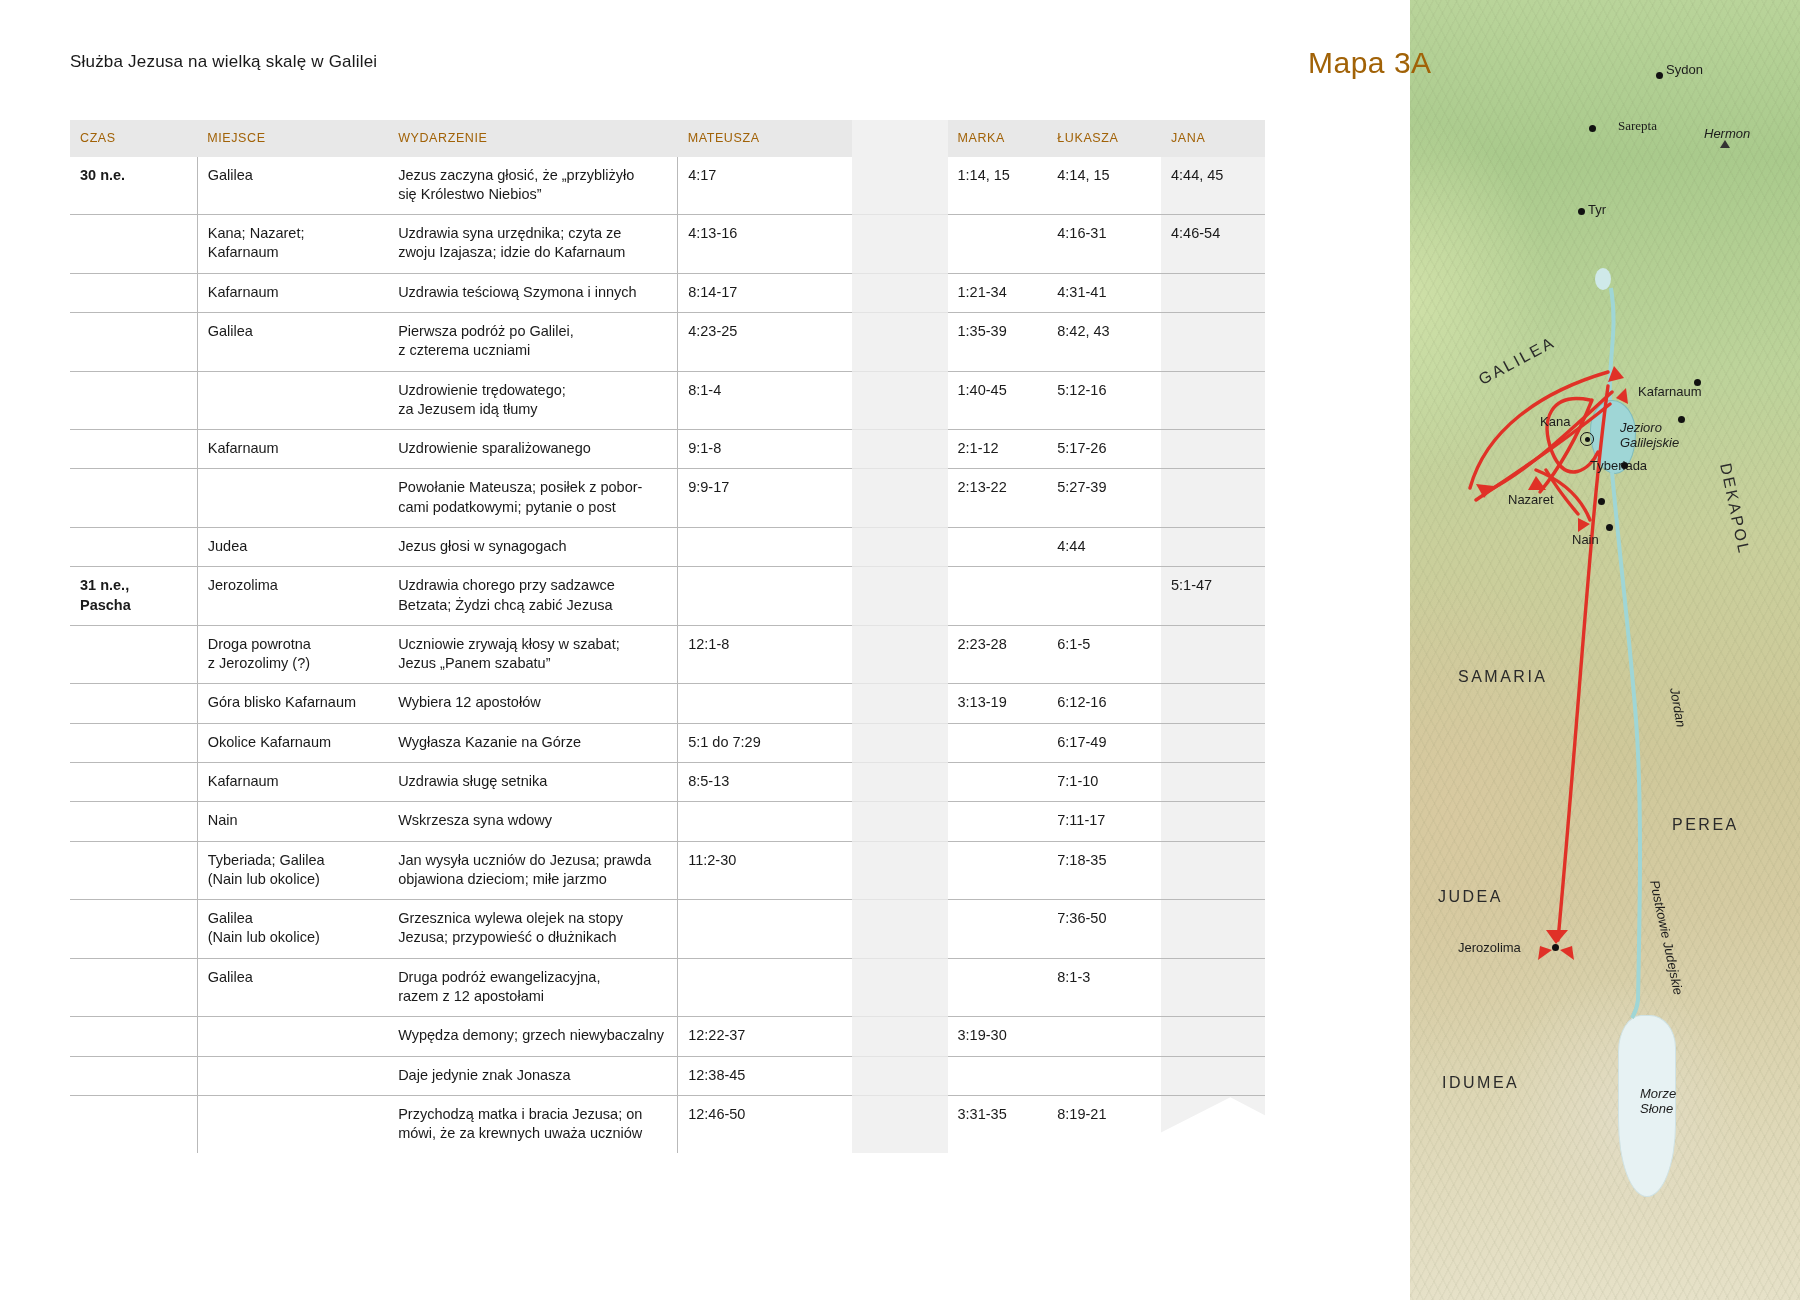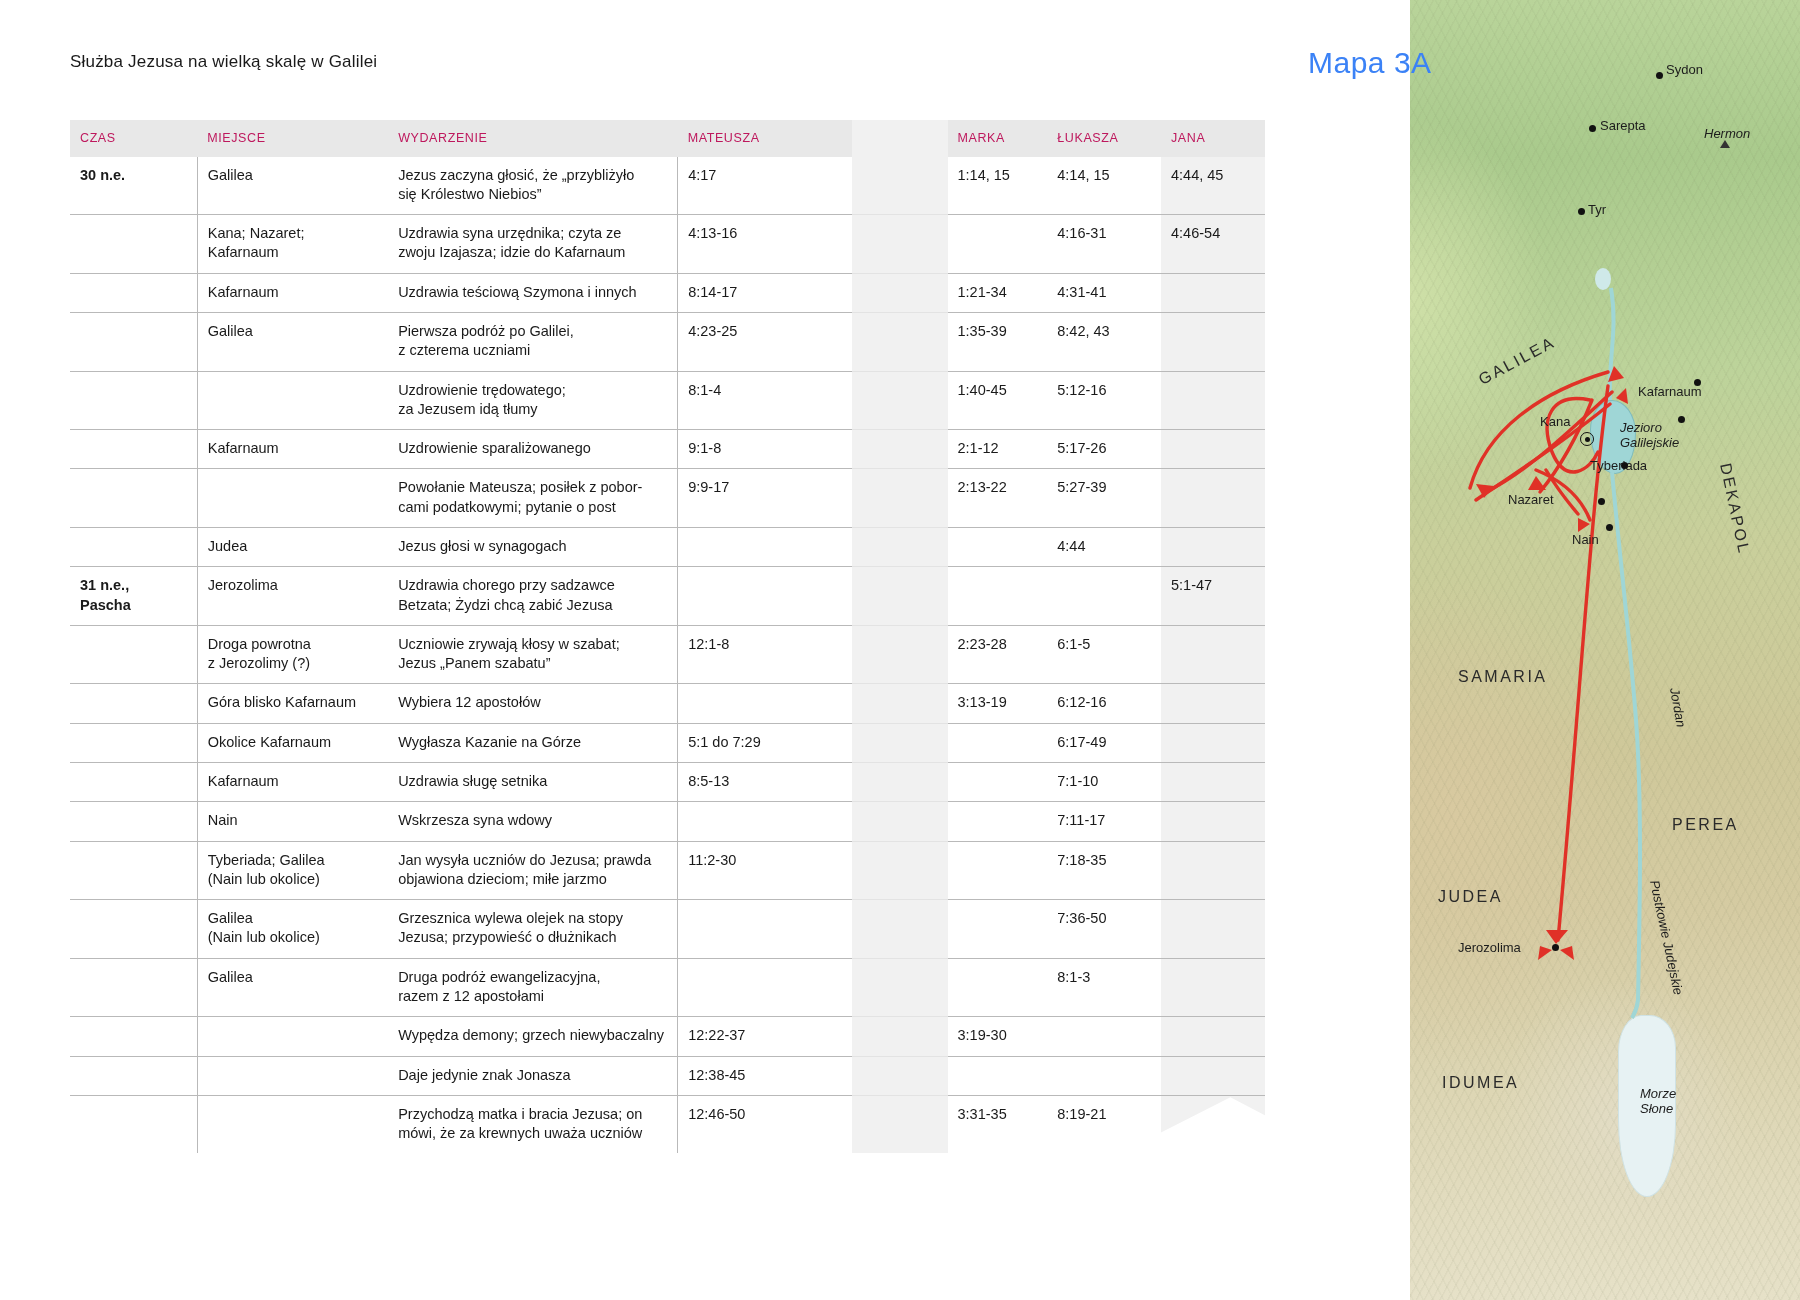--- a/index.html
+++ b/index.html
@@ -53,21 +53,21 @@
   }
 
   
   #schedule-table thead th {
     background: #e8e8e8;
     font-size: 12.5px;
     letter-spacing: 0.6px;
     padding-top: 10px;
     padding-bottom: 10px;
     border-bottom: none;
-    color: #be185d;
+    color: #a16207;
   }
   #schedule-table thead th.col-time { width: 118px; }
   #schedule-table thead th.col-place { width: 190px; }
   #schedule-table thead th.col-event { width: 300px; }
   #schedule-table thead th.col-matt { width: 170px; }
   #schedule-table thead th.col-gap { width: 90px; background: #f1f1f1; }
   #schedule-table thead th.col-mark { width: 85px; }
   #schedule-table thead th.col-luke { width: 100px; }
   #schedule-table thead th.col-john { width: 90px; }
 
@@ -126,21 +126,21 @@
       repeating-linear-gradient(118deg, rgba(120,120,90,0.07) 0px, rgba(120,120,90,0.07) 1px, rgba(255,255,255,0) 2px, rgba(255,255,255,0) 7px),
       repeating-linear-gradient(62deg, rgba(90,110,70,0.05) 0px, rgba(90,110,70,0.05) 1px, rgba(255,255,255,0) 2px, rgba(255,255,255,0) 9px);
     pointer-events: none;
   }
 
   #map-title {
     position: absolute;
     left: 18px;
     top: 46px;
     font-size: 30px;
-    color: #3b82f6;
+    color: #a16207;
     letter-spacing: 0.5px;
   }
 
   .map-label {
     position: absolute;
     font-size: 13px;
     color: #1c1c1c;
     white-space: nowrap;
   }
   .map-label.italic { font-style: italic; }
@@ -504,21 +504,21 @@
       <polygon points="266,944 256,930 278,930"></polygon>
       <polygon points="262,950 248,960 250,946"></polygon>
       <polygon points="270,950 284,960 282,946"></polygon>
     </g>
   </svg>
 
   <div id="map-title">Mapa 3A</div>
 
   <div id="map-markers">
       <div class="map-label " style="left: 376px; top: 62px; white-space: pre-line;">Sydon</div>
-      <div class="map-label " style="left: 310px; top: 118px; white-space: pre-line;">Sarepta</div>
+      <div class="map-label " style="left: 328px; top: 118px; white-space: pre-line; font-family: Liberation Serif, serif;">Sarepta</div>
       <div class="map-label italic" style="left: 414px; top: 126px; white-space: pre-line;">Hermon</div>
       <div class="map-label " style="left: 298px; top: 202px; white-space: pre-line;">Tyr</div>
       <div class="map-label " style="left: 348px; top: 384px; white-space: pre-line;">Kafarnaum</div>
       <div class="map-label " style="left: 250px; top: 414px; white-space: pre-line;">Kana</div>
       <div class="map-label italic" style="left: 330px; top: 420px; white-space: pre-line;">Jezioro
 Galilejskie</div>
       <div class="map-label " style="left: 300px; top: 458px; white-space: pre-line;">Tyberiada</div>
       <div class="map-label " style="left: 218px; top: 492px; white-space: pre-line;">Nazaret</div>
       <div class="map-label " style="left: 282px; top: 532px; white-space: pre-line;">Nain</div>
       <div class="map-label " style="left: 168px; top: 940px; white-space: pre-line;">Jerozolima</div>

